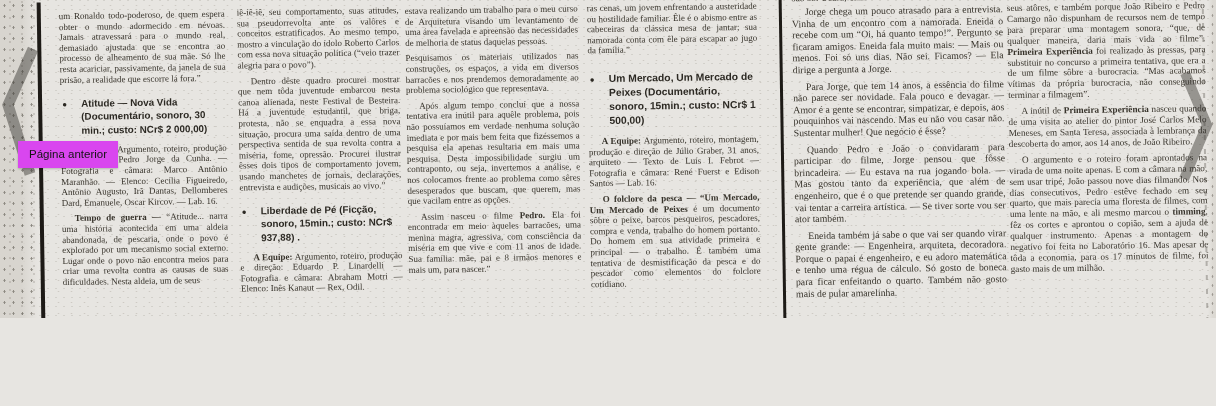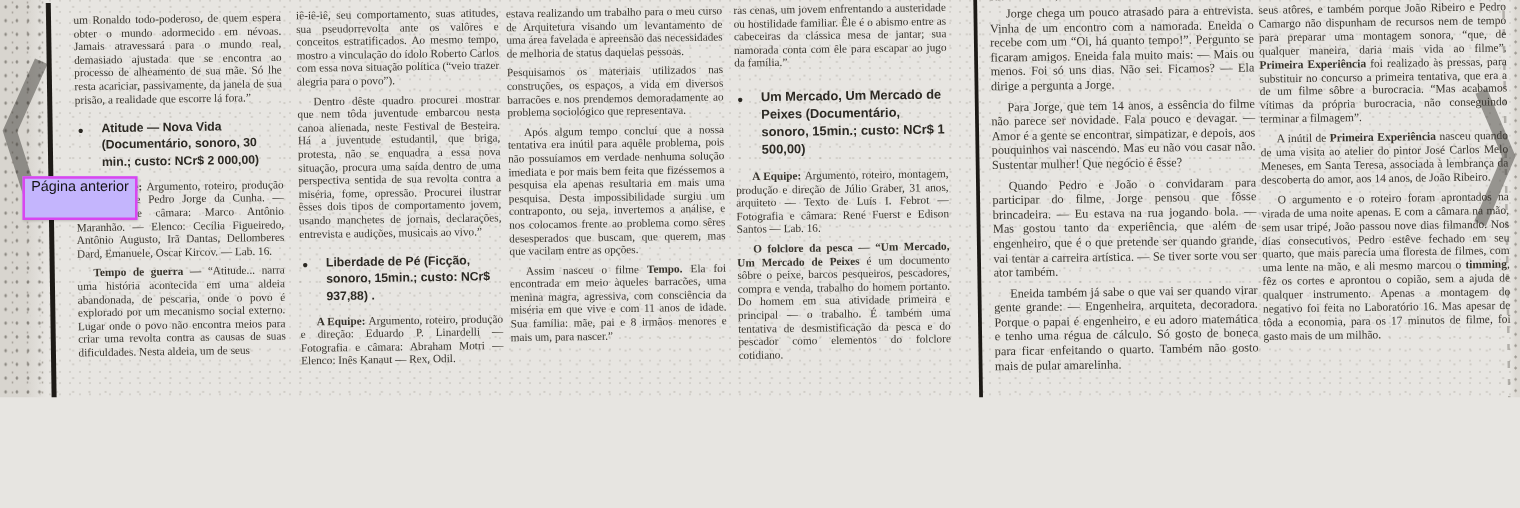--- a/index.html
+++ b/index.html
@@ -47,22 +47,22 @@
     background:
       radial-gradient(rgba(90,85,76,.5) .7px, transparent 1.1px) 1px 2px/7px 9px,
       linear-gradient(to left,#dcd9d3 40%,rgba(231,229,225,0) 100%);}
   
   .nav{position:absolute;z-index:4;background:none;border:0;padding:0;margin:0;cursor:pointer;}
   .nav.prev{left:0;top:44px;width:42px;height:136px;}
   .nav.next{left:1179px;top:68px;width:36px;height:116px;}
   .nav svg{display:block;}
   
   .tooltip{position:absolute;z-index:5;left:18px;top:141px;white-space:nowrap;
-    background:#c4b5fd;border:2px solid #d946ef;color:#141414;
-    font:11.5px "Liberation Sans",sans-serif;padding:1px 5px 18px;
+    background:#d946ef;border:6px solid #d946ef;color:#141414;
+    font:11.5px "Liberation Sans",sans-serif;padding:1px 5px 2px;
     box-shadow:0 1px 2px rgba(0,0,0,.22);}
 </style>
 </head>
 <body>
 
 <div class="stage">
   <div class="grain"></div>
 
   <div class="scan">
     <div class="rule rule-left"></div>
@@ -79,21 +79,21 @@
     <div class="col c2">
         <p class="blk para"><span>iê-iê-iê, seu comportamento, suas atitudes, sua pseudorrevolta ante os valôres e conceitos estratificados. Ao mesmo tempo, mostro a vinculação do ídolo Roberto Carlos com essa nova situação política (“veio trazer alegria para o povo”).</span></p>
         <p class="blk para ind"><span>Dentro dêste quadro procurei mostrar que nem tôda juventude embarcou nesta canoa alienada, neste Festival de Besteira. Há a juventude estudantil, que briga, protesta, não se enquadra a essa nova situação, procura uma saída dentro de uma perspectiva sentida de sua revolta contra a miséria, fome, opressão. Procurei ilustrar êsses dois tipos de comportamento jovem, usando manchetes de jornais, declarações, entrevista e audições, musicais ao vivo.”</span></p>
         <p class="blk entry"><span class="bullet">●</span><span class="b">Liberdade de Pé </span><span class="b">(Ficção, sonoro, 15min.; custo: NCr$ 937,88) .</span></p>
         <p class="blk para ind"><span class="b">A Equipe: </span><span>Argumento, roteiro, produção e direção: Eduardo P. Linardelli — Fotografia e câmara: Abraham Motri — Elenco: Inês Kanaut — Rex, Odil.</span></p>
       </div>
     <div class="col c3">
         <p class="blk para"><span>estava realizando um trabalho para o meu curso de Arquitetura visando um levantamento de uma área favelada e apreensão das necessidades de melhoria de status daquelas pessoas.</span></p>
         <p class="blk para"><span>Pesquisamos os materiais utilizados nas construções, os espaços, a vida em diversos barracões e nos prendemos demoradamente ao problema sociológico que representava.</span></p>
         <p class="blk para ind"><span>Após algum tempo concluí que a nossa tentativa era inútil para aquêle problema, pois não possuíamos em verdade nenhuma solução imediata e por mais bem feita que fizéssemos a pesquisa ela apenas resultaria em mais uma pesquisa. Desta impossibilidade surgiu um contraponto, ou seja, invertemos a análise, e nos colocamos frente ao problema como sêres desesperados que buscam, que querem, mas que vacilam entre as opções.</span></p>
-        <p class="blk para ind"><span>Assim nasceu o filme </span><span class="b">Tempo.</span><span> Ela foi encontrada em meio àqueles barracões, uma menina magra, agressiva, com consciência da miséria em que vive e com 11 anos de idade. Sua família: mãe, pai e 8 irmãos menores e mais um, para nascer.”</span></p>
+        <p class="blk para ind"><span>Assim nasceu o filme </span><span class="b">Pedro.</span><span> Ela foi encontrada em meio àqueles barracões, uma menina magra, agressiva, com consciência da miséria em que vive e com 11 anos de idade. Sua família: mãe, pai e 8 irmãos menores e mais um, para nascer.”</span></p>
       </div>
     <div class="col c4">
         <p class="blk para"><span>ras cenas, um jovem enfrentando a austeridade ou hostilidade familiar. Êle é o abismo entre as cabeceiras da clássica mesa de jantar; sua namorada conta com êle para escapar ao jugo da família.”</span></p>
         <p class="blk entry"><span class="bullet">●</span><span class="b">Um Mercado, Um Mercado de Peixes </span><span class="b">(Documentário, sonoro, 15min.; custo: NCr$ 1 500,00)</span></p>
         <p class="blk para ind"><span class="b">A Equipe: </span><span>Argumento, roteiro, montagem, produção e direção de Júlio Graber, 31 anos, arquiteto — Texto de Luís I. Febrot — Fotografia e câmara: René Fuerst e Edison Santos — Lab. 16.</span></p>
         <p class="blk para ind"><span class="b">O folclore da pesca — “Um Mercado, Um Mercado de Peixes</span><span> é um documento sôbre o peixe, barcos pesqueiros, pescadores, compra e venda, trabalho do homem portanto. Do homem em sua atividade primeira e principal — o trabalho. É também uma tentativa de desmistificação da pesca e do pescador como elementos do folclore cotidiano.</span></p>
       </div>
     <div class="col c5">
         <p class="blk clip">
           <span><span>são só. Ueara, claro!</span></span>

